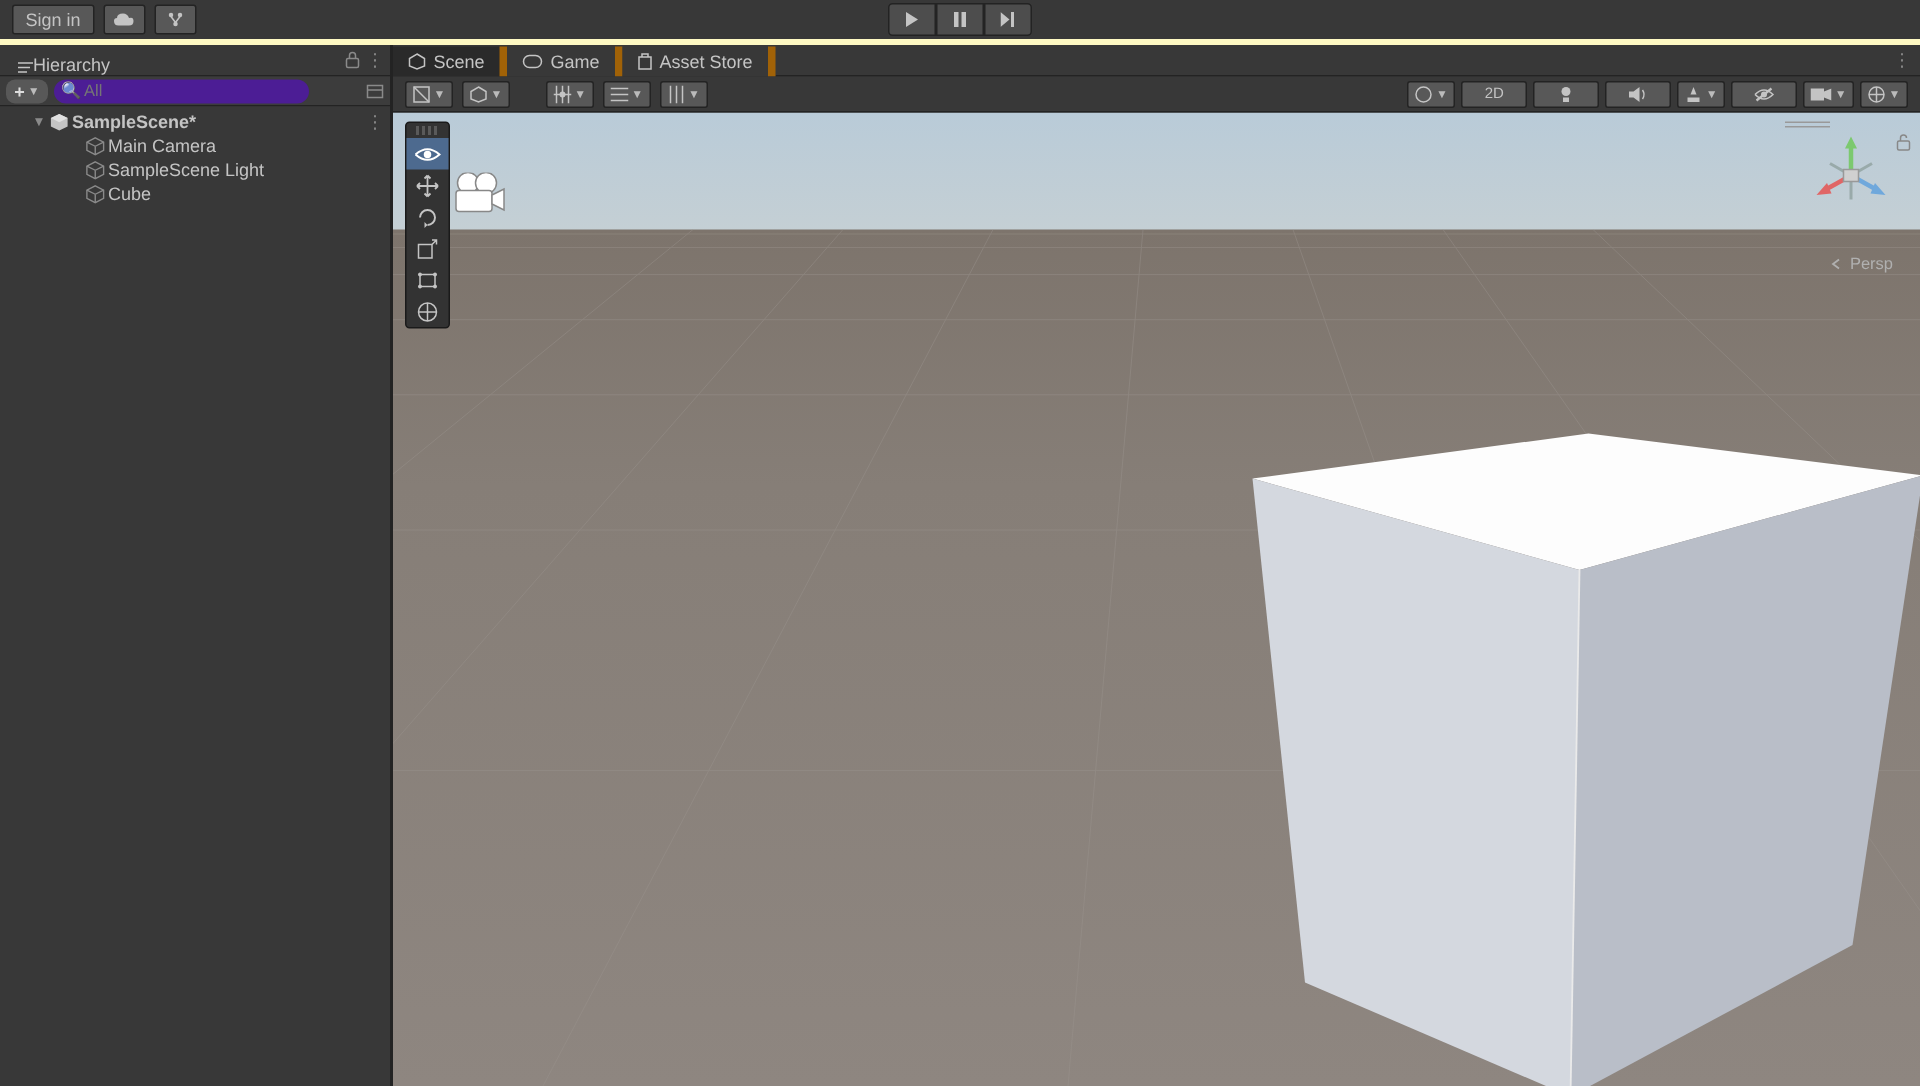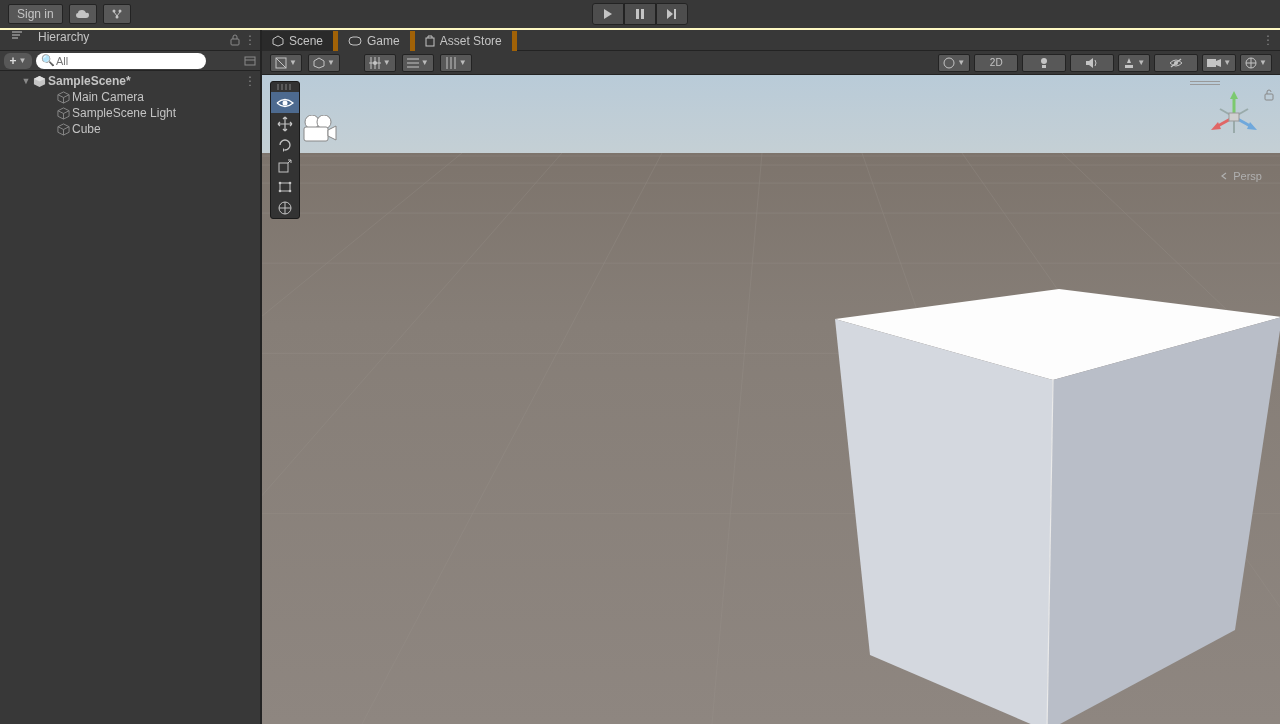--- a/index.html
+++ b/index.html
@@ -1,37 +1,37 @@
 <!DOCTYPE html>
 <html><head>
 <meta charset="utf-8">
 <style>
   * { box-sizing: border-box; margin: 0; padding: 0; }
   html, body { width: 1280px; height: 724px; overflow: hidden; font-family: Arial, sans-serif; font-size: 12px; background: #383838; color: #c4c4c4; }
   
   
-  .top-toolbar { height: 30px; background: #383838; display: flex; align-items: center; border-bottom: 2px solid #fef9c3; }
+  .top-toolbar { height: 30px; background: #383838; display: flex; align-items: center; border-bottom: 4px solid #fef9c3; }
   .signin-btn { margin-left: 8px; height: 20px; padding: 0 8px; background: #585858; border: 1px solid #232323; border-radius: 2px; color: #c4c4c4; display: flex; align-items: center; cursor: pointer; }
   .toolbar-icon-btn { width: 28px; height: 20px; margin-left: 6px; background: #585858; border: 1px solid #232323; border-radius: 2px; display: flex; align-items: center; justify-content: center; cursor: pointer; }
   .play-controls { position: absolute; left: 50%; transform: translateX(-50%); display: flex; gap: 0; }
   .play-btn { width: 32px; height: 22px; background: #4d4d4d; border: 1px solid #232323; display: flex; align-items: center; justify-content: center; cursor: pointer; }
   .play-btn:first-child { border-radius: 3px 0 0 3px; }
   .play-btn:last-child { border-radius: 0 3px 3px 0; }
 
   
   .main-layout { display: flex; height: calc(100% - 30px); }
   
   
   .hierarchy-panel { width: 262px; background: #383838; border-right: 2px solid #232323; display: flex; flex-direction: column; }
   .panel-tab-bar { height: 21px; background: #383838; display: flex; align-items: center; padding: 0 4px; border-bottom: 1px solid #232323; }
-  .panel-tab { height: 20px; padding: 0 8px; background: #383838; display: flex; align-items: flex-start; gap: 16px; }
+  .panel-tab { height: 20px; padding: 0 8px; background: #383838; display: flex; align-items: flex-end; gap: 0; }
   .panel-tab-icons { margin-left: auto; display: flex; gap: 4px; align-items: center; }
   .hierarchy-toolbar { height: 20px; background: #3c3c3c; display: flex; align-items: center; border-bottom: 1px solid #232323; padding: 0 4px; gap: 4px; }
   .create-dropdown { width: 28px; height: 16px; background: #585858; border-radius: 6px; display: flex; align-items: center; justify-content: center; gap: 2px; cursor: pointer; }
-  .search-input { flex: 1; height: 16px; background: #ffffff; border: none; border-radius: 8px; padding: 0 8px 0 20px; color: #8a8a8a; outline: none; font-size: 11px; }
+  .search-input { flex: 1; height: 16px; background: #4c1d95; border: none; border-radius: 8px; padding: 0 8px 0 20px; color: #8a8a8a; outline: none; font-size: 11px; }
   .search-wrap { position: relative; flex: 1; }
   .search-wrap .mag { position: absolute; left: 5px; top: 1px; color: #8a8a8a; font-size: 11px; }
   .hierarchy-tree { flex: 1; background: #383838; padding-top: 2px; }
   .tree-row { height: 16px; display: flex; align-items: center; padding-left: 4px; cursor: pointer; }
   .tree-row.scene { padding-left: 20px; }
   .tree-row.obj { padding-left: 56px; }
   .tree-arrow { width: 12px; text-align: center; color: #8a8a8a; font-size: 9px; }
   .tree-icon { width: 14px; height: 14px; margin-right: 2px; display: inline-flex; align-items: center; justify-content: center; }
   .tree-icon svg { width: 13px; height: 13px; }
   .tree-dots { margin-left: auto; margin-right: 4px; color: #8a8a8a; }

